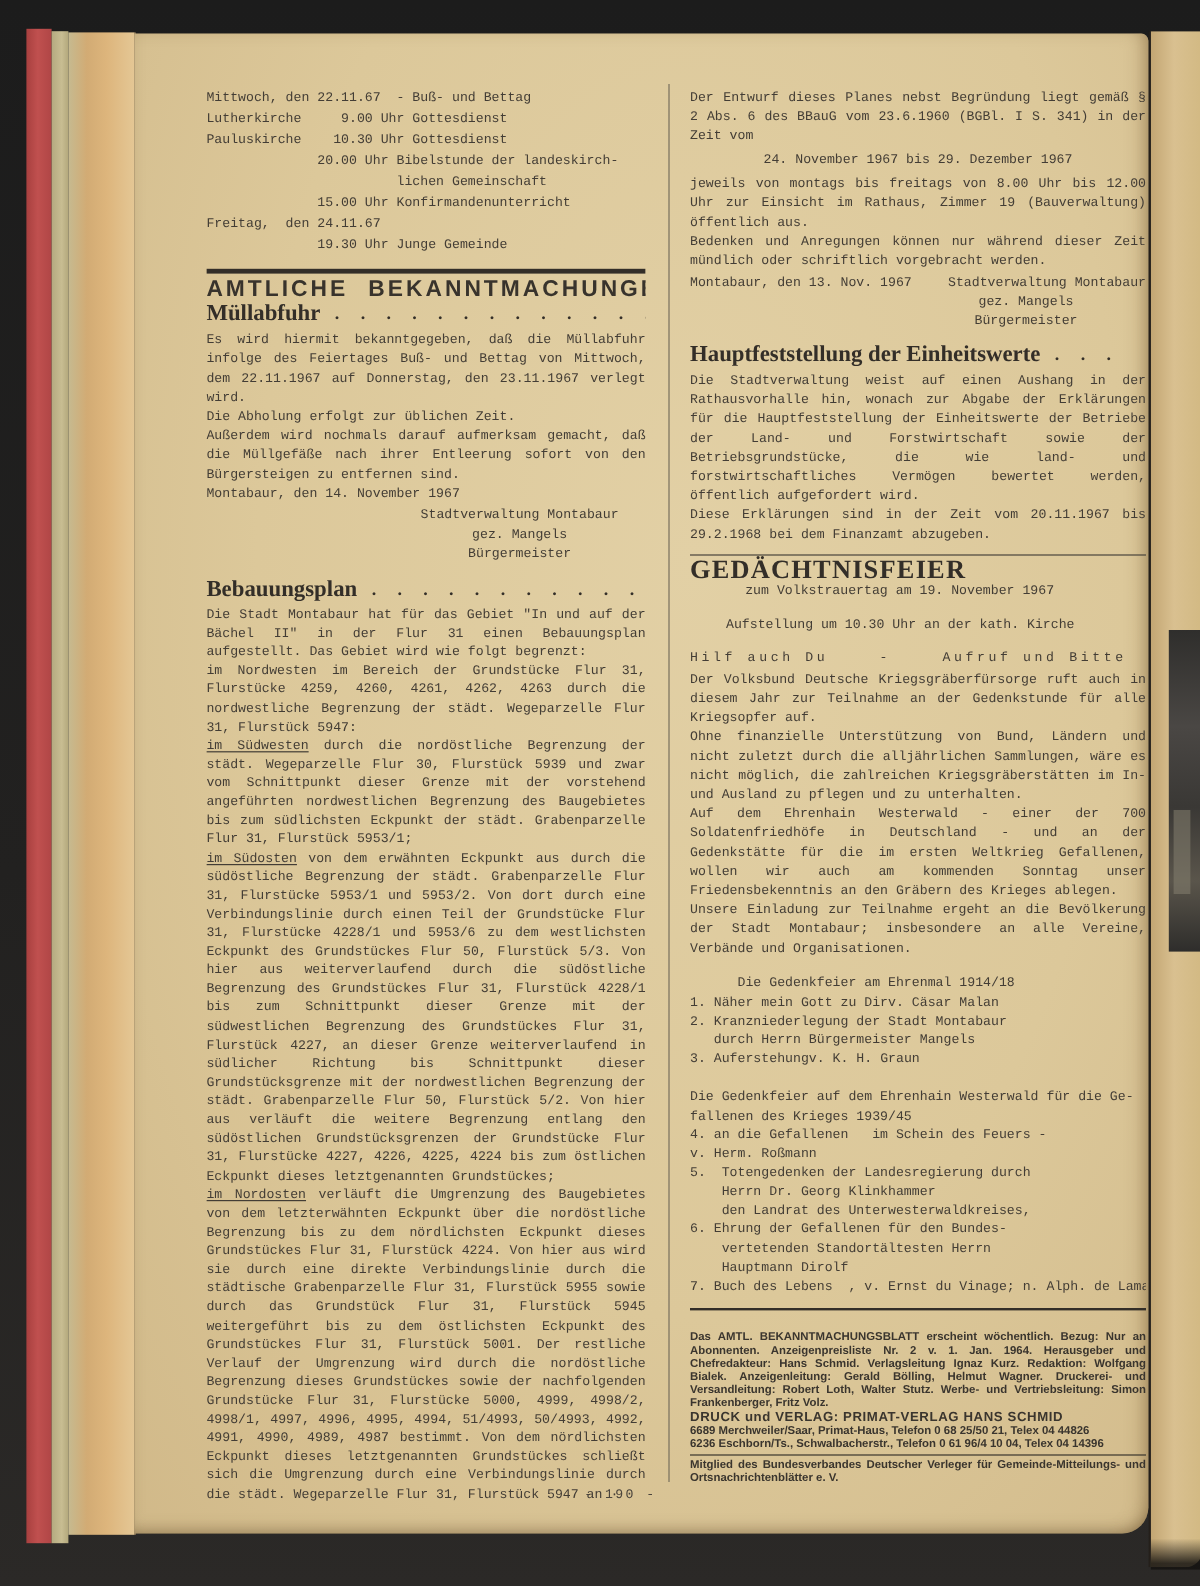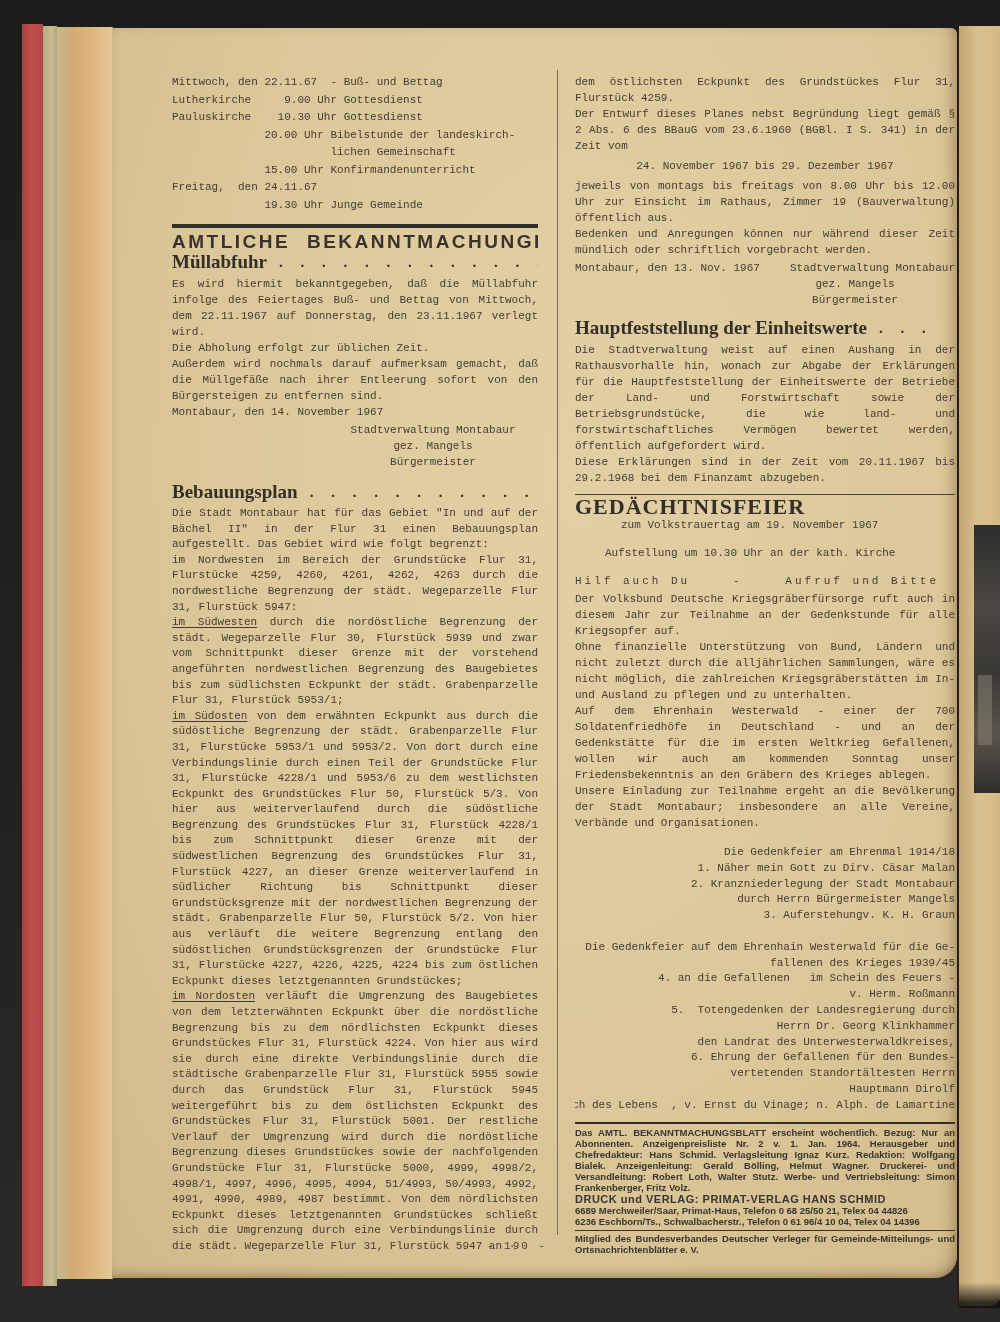--- a/index.html
+++ b/index.html
@@ -54,25 +54,25 @@
   .sig2{width:200px;margin-left:auto;text-align:center;}
   .serif-head{margin-top:12px;}
   .ged{border-top:1px solid #4a443c;margin-top:8px;padding-top:4px;}
   .ged-title{font-family:"Liberation Serif",serif;font-weight:bold;font-size:22px;
              letter-spacing:1px;color:#332e28;margin:0 0 2px 0;}
   .ged-sub{margin-left:46px;}
   .aufstellung{margin:12px 0 12px 30px;}
   .appeal{display:flex;justify-content:space-between;padding-right:16px;
           letter-spacing:3px;margin-bottom:2px;}
   .prog{margin-top:14px;}
-  .prog .prog-row{display:flex;justify-content:flex-end;min-height:15.8px;line-height:15.8px;}
+  .prog .prog-row{display:flex;justify-content:flex-start;min-height:15.8px;line-height:15.8px;}
   .prog .pl{white-space:pre;}
   .prog .pr{white-space:pre;text-align:right;}
   
-  .impressum{margin-top:8px;border-top:2px solid #332e28;padding-top:3px;
+  .impressum{margin-top:8px;border-top:2px solid #332e28;padding-top:17px;
              font-family:"Liberation Sans",sans-serif;font-weight:bold;
              font-size:9.5px;line-height:11px;color:#3a352e;}
   .impressum .jp{text-align:justify;margin:0;}
   .impressum .big{font-size:11px;letter-spacing:.5px;margin-top:1px;}
   .impressum .addr{white-space:nowrap;overflow:hidden;}
   .imp-divider{height:1px;background:#3a352e;margin:3px 0 2px 0;}
   .page-number{position:absolute;left:330px;top:1212px;width:150px;text-align:center;
                font-size:11px;letter-spacing:2px;color:#4a443c;}
 </style>
 </head>
@@ -134,21 +134,20 @@
         <p><span class="u"></span><span>Die Stadt Montabaur hat für das Gebiet "In und auf der Bächel II" in der Flur 31 einen Bebauungsplan aufgestellt. Das Gebiet wird wie folgt begrenzt:</span></p>
         <p><span class="u"></span><span>im Nordwesten im Bereich der Grundstücke Flur 31, Flurstücke 4259, 4260, 4261, 4262, 4263 durch die nordwestliche Begrenzung der städt. Wegeparzelle Flur 31, Flurstück 5947:</span></p>
         <p><span class="u">im Südwesten</span><span> durch die nordöstliche Begrenzung der städt. Wegeparzelle Flur 30, Flurstück 5939 und zwar vom Schnittpunkt dieser Grenze mit der vorstehend angeführten nordwestlichen Begrenzung des Baugebietes bis zum südlichsten Eckpunkt der städt. Grabenparzelle Flur 31, Flurstück 5953/1;</span></p>
         <p><span class="u">im Südosten</span><span> von dem erwähnten Eckpunkt aus durch die südöstliche Begrenzung der städt. Grabenparzelle Flur 31, Flurstücke 5953/1 und 5953/2. Von dort durch eine Verbindungslinie durch einen Teil der Grundstücke Flur 31, Flurstücke 4228/1 und 5953/6 zu dem westlichsten Eckpunkt des Grundstückes Flur 50, Flurstück 5/3. Von hier aus weiterverlaufend durch die südöstliche Begrenzung des Grundstückes Flur 31, Flurstück 4228/1 bis zum Schnittpunkt dieser Grenze mit der südwestlichen Begrenzung des Grundstückes Flur 31, Flurstück 4227, an dieser Grenze weiterverlaufend in südlicher Richtung bis Schnittpunkt dieser Grundstücksgrenze mit der nordwestlichen Begrenzung der städt. Grabenparzelle Flur 50, Flurstück 5/2. Von hier aus verläuft die weitere Begrenzung entlang den südöstlichen Grundstücksgrenzen der Grundstücke Flur 31, Flurstücke 4227, 4226, 4225, 4224 bis zum östlichen Eckpunkt dieses letztgenannten Grundstückes;</span></p>
         <p><span class="u">im Nordosten</span><span> verläuft die Umgrenzung des Baugebietes von dem letzterwähnten Eckpunkt über die nordöstliche Begrenzung bis zu dem nördlichsten Eckpunkt dieses Grundstückes Flur 31, Flurstück 4224. Von hier aus wird sie durch eine direkte Verbindungslinie durch die städtische Grabenparzelle Flur 31, Flurstück 5955 sowie durch das Grundstück Flur 31, Flurstück 5945 weitergeführt bis zu dem östlichsten Eckpunkt des Grundstückes Flur 31, Flurstück 5001. Der restliche Verlauf der Umgrenzung wird durch die nordöstliche Begrenzung dieses Grundstückes sowie der nachfolgenden Grundstücke Flur 31, Flurstücke 5000, 4999, 4998/2, 4998/1, 4997, 4996, 4995, 4994, 51/4993, 50/4993, 4992, 4991, 4990, 4989, 4987 bestimmt. Von dem nördlichsten Eckpunkt dieses letztgenannten Grundstückes schließt sich die Umgrenzung durch eine Verbindungslinie durch die städt. Wegeparzelle Flur 31, Flurstück 5947 an ·</span></p>
       </div>
     </div>
 
     <div class="col right">
       <div>
-          <div class="para">dem östlichsten Eckpunkt des Grundstückes Flur 31, Flurstück 4259.</div>
           <div class="para">Der Entwurf dieses Planes nebst Begründung liegt gemäß § 2 Abs. 6 des BBauG vom 23.6.1960 (BGBl. I S. 341) in der Zeit vom</div>
         </div>
 
       <div class="center-line">24. November 1967 bis 29. Dezember 1967</div>
 
       <div>
           <div class="para">jeweils von montags bis freitags von 8.00 Uhr bis 12.00 Uhr zur Einsicht im Rathaus, Zimmer 19 (Bauverwaltung) öffentlich aus.</div>
           <div class="para">Bedenken und Anregungen können nur während dieser Zeit mündlich oder schriftlich vorgebracht werden.</div>
         </div>
 

